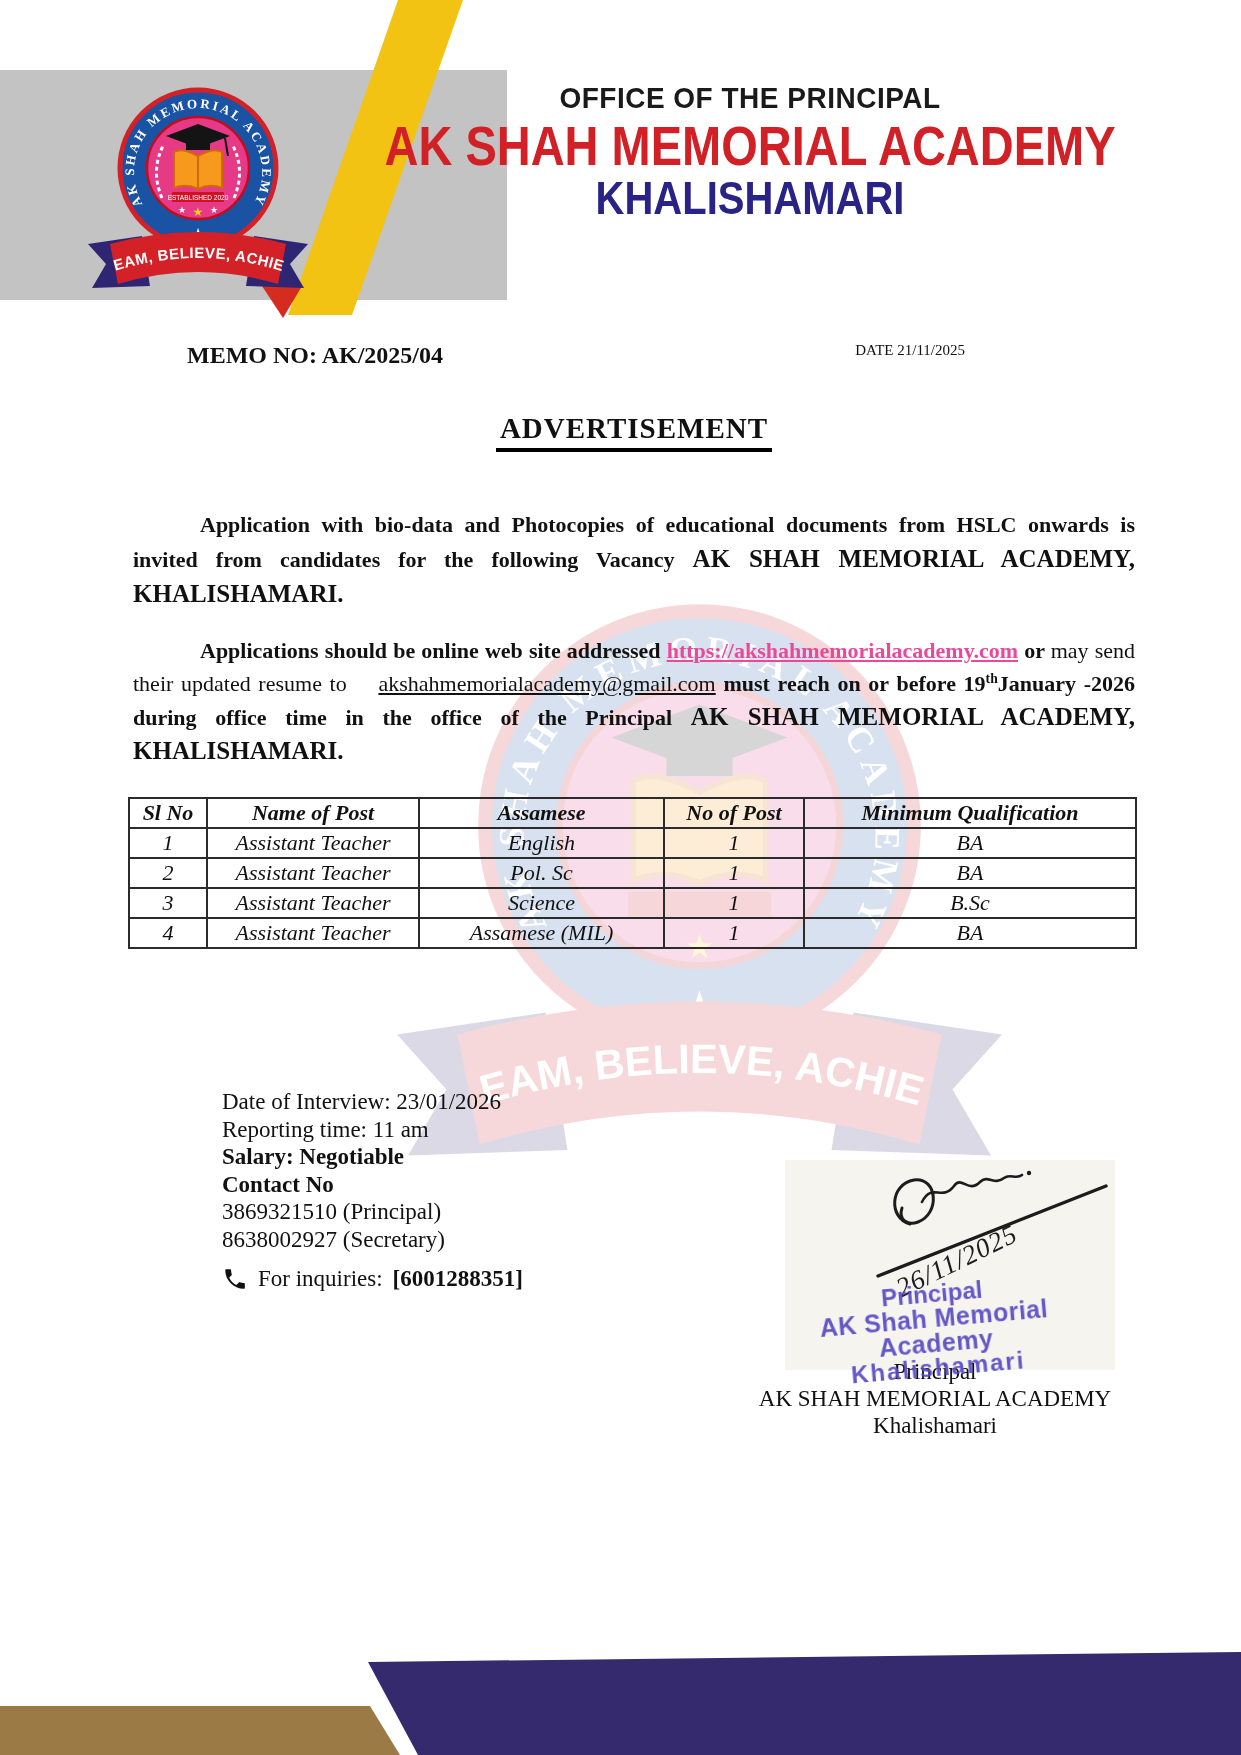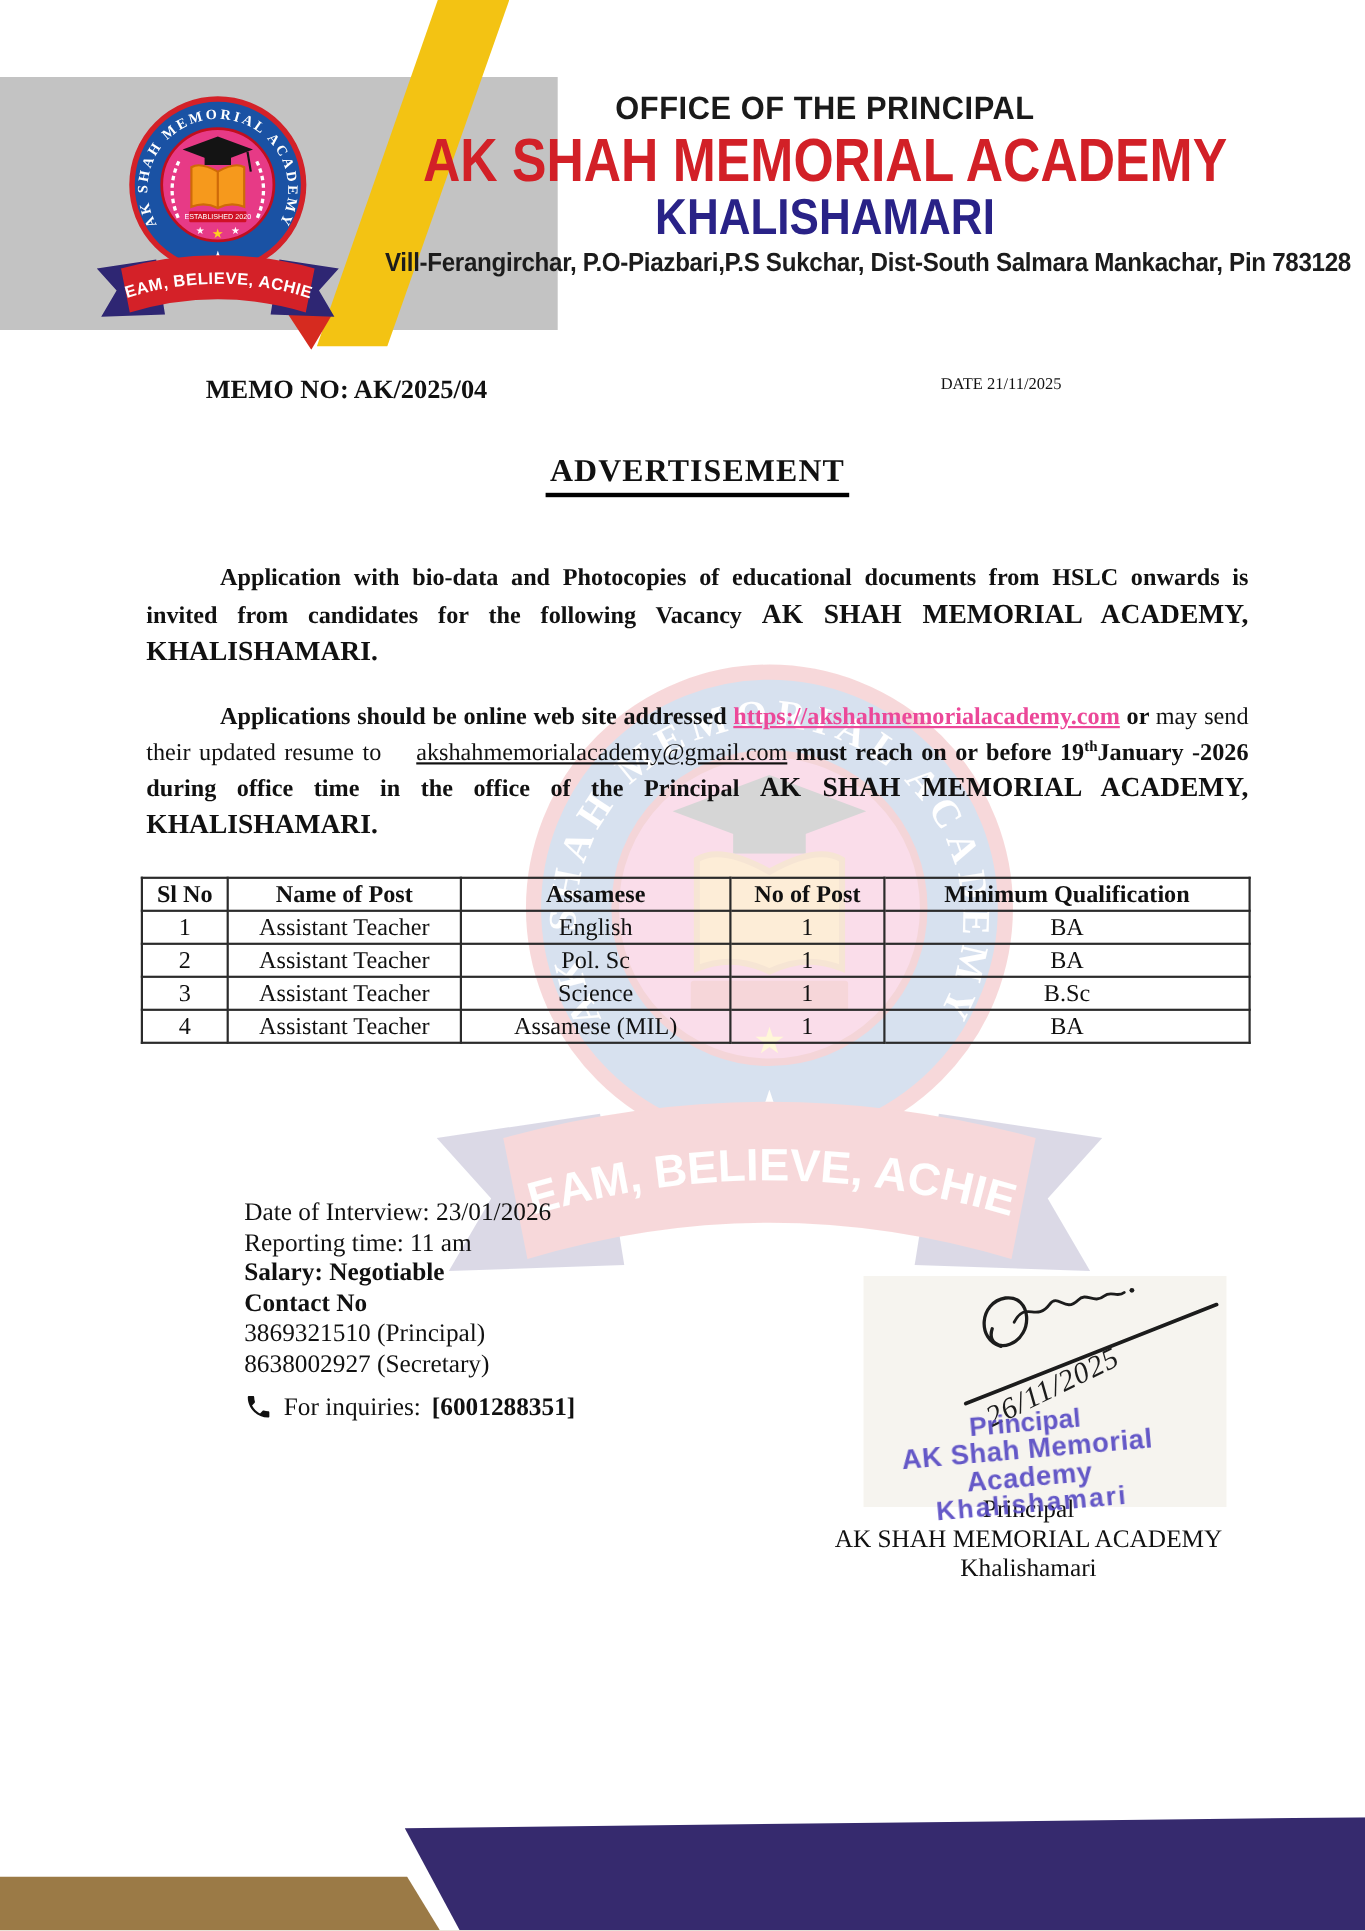--- a/index.html
+++ b/index.html
@@ -41,21 +41,21 @@
   .para2{top:612px;font-weight:bold;line-height:33px;text-indent:67px;}
   .reg{font-weight:normal;}
   .big-name{font-size:25px;font-weight:bold;}
   .weblink{color:#ec4899;font-weight:bold;}
   .email{color:#111;font-weight:normal;text-decoration:underline;margin-left:24px;}
   .sup{vertical-align:super;font-size:.62em;line-height:0;}
   
   .vacancy-table{position:absolute;left:128px;top:797px;border-collapse:collapse;z-index:4;
         font-size:22px;}
   .vacancy-table th,.vacancy-table td{border:2px solid #2b2b2b;height:28px;text-align:center;
-        padding:0;line-height:1.1;background:transparent;}
+        padding:0;line-height:1.1;background:transparent;font-style:italic;}
   .vacancy-table th{font-size:22px;}
   
   .nb-par{top:1000px;font-weight:normal;line-height:30px;text-indent:40px;font-size:22px;}
   
   .details{position:absolute;left:222px;top:1088px;z-index:4;font-size:23px;line-height:27.5px;}
   .details .bold{font-weight:bold;}
   .inq-line{margin-top:12px;display:flex;align-items:center;gap:10px;}
   .phone-ic{width:26px;height:26px;flex:0 0 auto;}
   
   .scan-tint{position:absolute;left:785px;top:1160px;width:330px;height:210px;
@@ -118,21 +118,20 @@
       <text font-size="15" font-weight="bold" fill="#ffffff" font-family="Liberation Sans,sans-serif" letter-spacing=".5">
         <textPath href="#rib1" startOffset="50%" text-anchor="middle">DREAM, BELIEVE, ACHIEVE</textPath>
       </text>
     </svg>
   </div>
 
   <div class="header-text">
     <div><span class="office-line">OFFICE OF THE PRINCIPAL</span></div>
     <div><span class="school-name">AK SHAH MEMORIAL ACADEMY</span></div>
     <div><span class="school-loc">KHALISHAMARI</span></div>
-    <div><span class="school-addr">Vill-Ferangirchar, P.O-Piazbari,P.S Sukchar, Dist-South Salmara Mankachar, Pin 783128</span></div>
   </div>
 
   <div class="watermark">
     <svg viewBox="0 0 240 212">
       <defs>
         <path id="rp2" d="M 65,122 A 64,64 0 1 1 171,122"></path>
         <path id="rib2" d="M38,184 Q118,160 198,184"></path>
       </defs>
       <polygon points="62,150 8,158 26,178 12,202 70,200" fill="#2e2673"></polygon>
       <polygon points="174,150 228,158 210,178 224,202 166,200" fill="#2e2673"></polygon>

